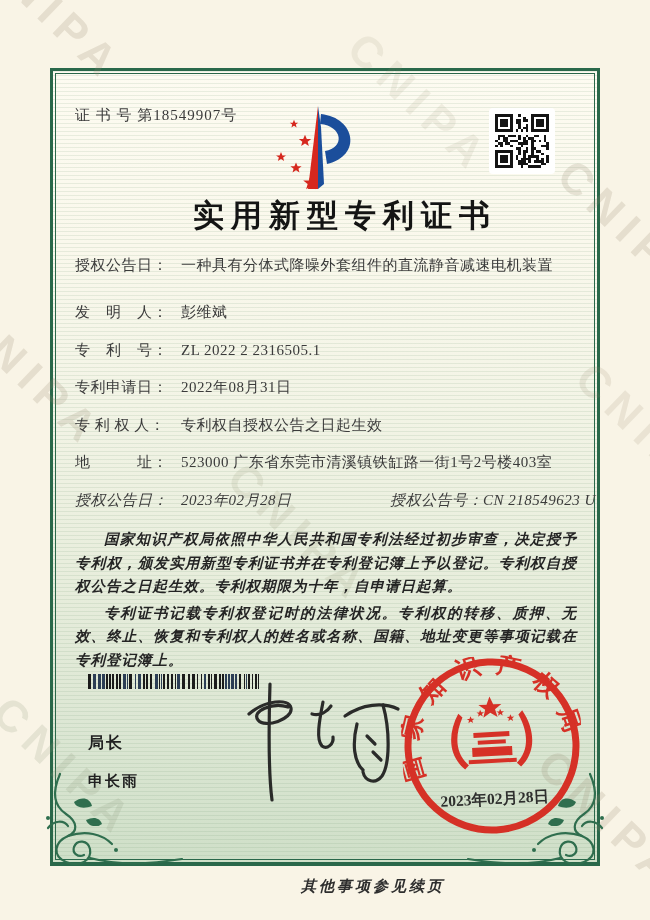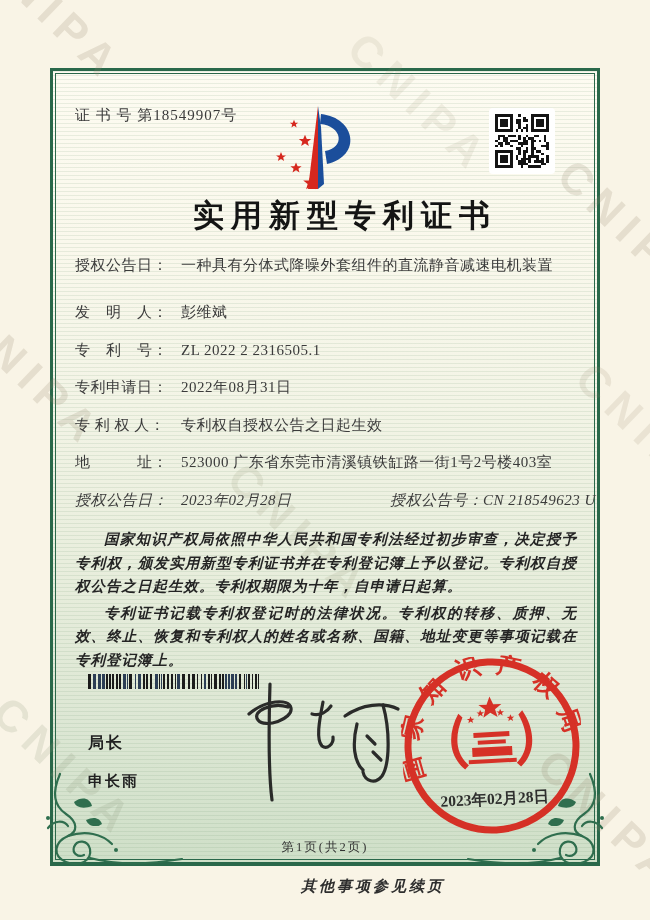--- a/index.html
+++ b/index.html
@@ -360,16 +360,15 @@
       <rect x="72" y="76" width="36" height="5"></rect>
       <rect x="76" y="84" width="28" height="4"></rect>
       <rect x="70" y="91" width="40" height="9"></rect>
       <rect x="66" y="103" width="48" height="4"></rect>
       <path d="M58,56 C46,76 46,98 62,112 L66,108 C53,96 53,78 62,60 Z"></path>
       <path d="M122,56 C134,76 134,98 118,112 L114,108 C127,96 127,78 118,60 Z"></path>
     </g>
     <text x="90" y="148" text-anchor="middle" font-size="15.5" font-weight="700" fill="#262626" font-family="Liberation Serif,serif">2023年02月28日</text>
   </svg>
 
-  <div class="abs content page-no">第1页(共2页)</div>
   <div class="abs content footer-note">其他事项参见续页</div>
 
 </div>
 
 </body></html>

